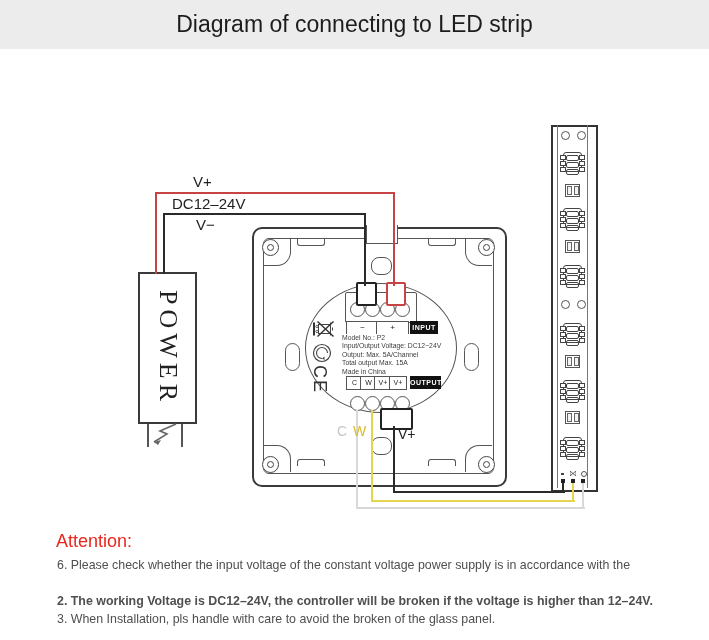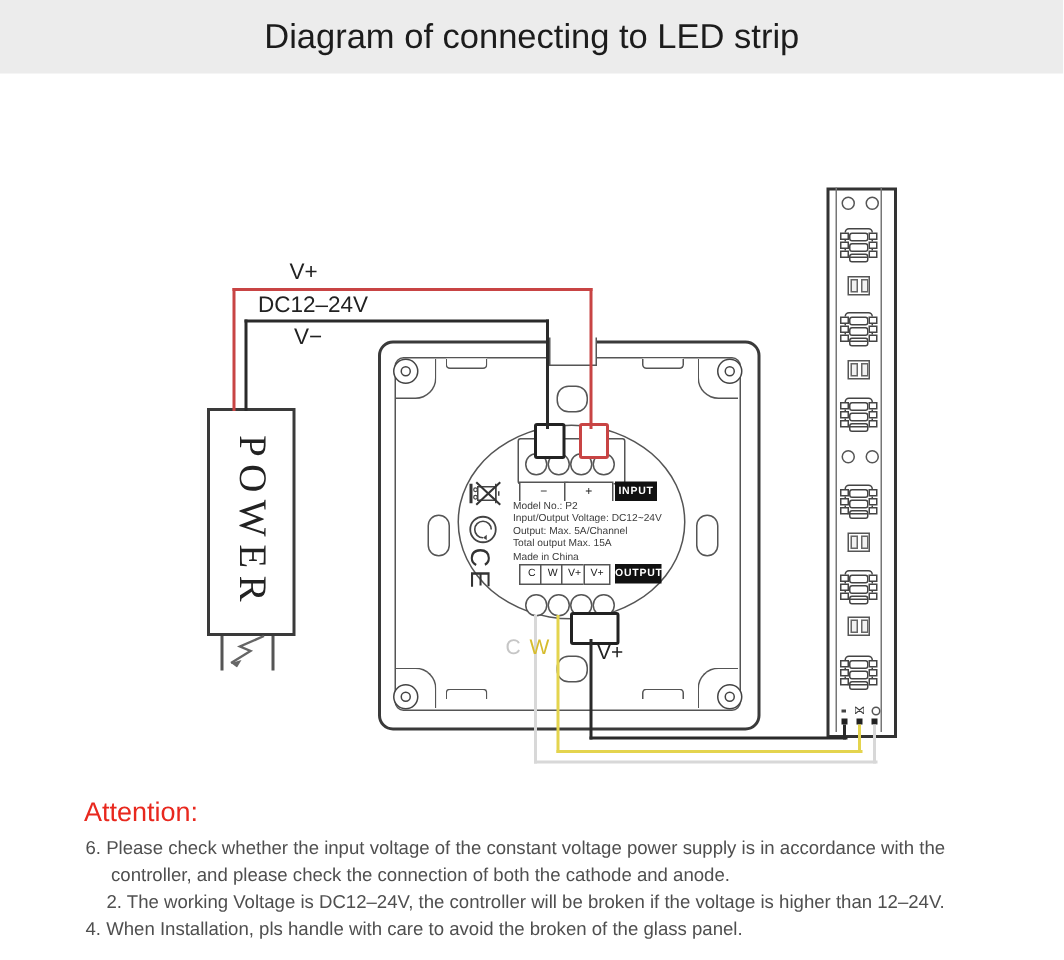--- a/index.html
+++ b/index.html
@@ -274,17 +274,16 @@
   <svg class="abs" style="left:570px;top:471px;z-index:8;" width="6" height="5">
     <path d="M0,0 L6,5 M6,0 L0,5 M0,0 L0,5 M6,0 L6,5" stroke="#444" stroke-width="0.8" fill="none"></path>
   </svg>
   <div class="abs" style="left:581px;top:471px;width:4px;height:4px;border:1px solid #555;border-radius:50%;z-index:8;"></div>
   <div class="abs pad" style="left:561px;top:479px;"></div>
   <div class="abs pad" style="left:571px;top:479px;"></div>
   <div class="abs pad" style="left:581px;top:479px;"></div>
 
   <div class="abs att-head">Attention:</div>
   <div class="abs att-line" style="left:57px;top:558px;">6. Please check whether the input voltage of the constant voltage power supply is in accordance with the</div>
-  <div class="abs att-line" style="left:74px;top:576px;">controller, and please check the connection of both the cathode and anode.</div>
-  <div class="abs att-line" style="left:71px;top:594px;">2. The working Voltage is DC12–24V, the controller will be broken if the voltage is higher than 12–24V.</div>
-  <div class="abs att-line" style="left:57px;top:612px;">4. When Installation, pls handle with care to avoid the broken of the glass panel.</div>
+  <div class="abs att-line" style="left:57px;top:594px;font-weight:bold;">2. The working Voltage is DC12–24V, the controller will be broken if the voltage is higher than 12–24V.</div>
+  <div class="abs att-line" style="left:57px;top:612px;">3. When Installation, pls handle with care to avoid the broken of the glass panel.</div>
 
 </div>
 
 </body></html>

